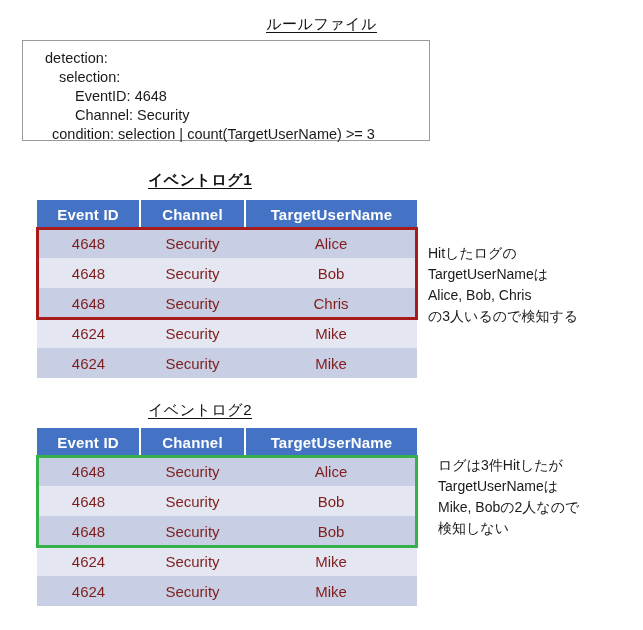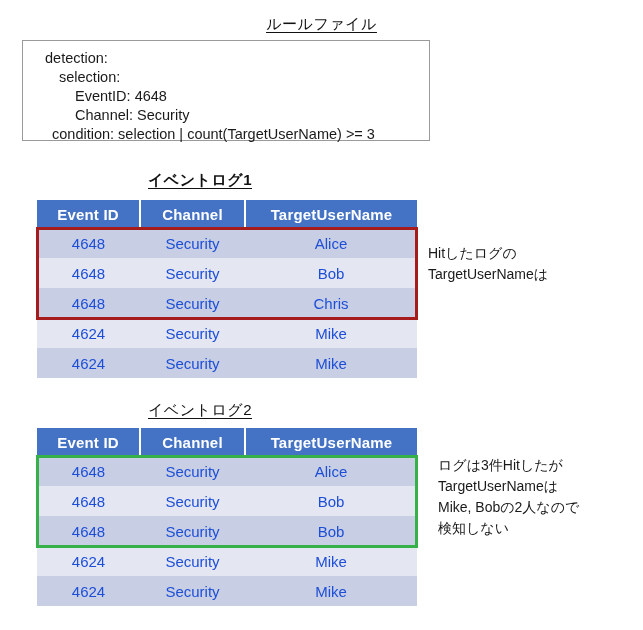--- a/index.html
+++ b/index.html
@@ -79,21 +79,21 @@
     border-right: 2px solid #ffffff;
     padding: 0;
     letter-spacing: 0.2px;
   }
   .log-table thead th:last-child { border-right: none; }
 
   .log-table tbody td {
     height: 30px;
     text-align: center;
     font-size: 15px;
-    color: #1d4ed8;
+    color: #7f1d1d;
     padding: 0;
     border: none;
   }
   .log-table tbody tr.row-dark td  { background: #C8CFE4; }
   .log-table tbody tr.row-light td { background: #E4E7F1; }
 
   
   .highlight-box {
     position: absolute;
     box-sizing: border-box;
@@ -186,20 +186,22 @@
       <td>Mike</td>
     </tr>
   </tbody>
 </table>
 
 <div class="highlight-box" id="highlight-red"></div>
 
 <div class="annotation" id="annotation-1">
   <div>Hitしたログの</div>
   <div>TargetUserNameは</div>
+  <div>Alice, Bob, Chris</div>
+  <div>の3人いるので検知する</div>
 </div>
 
 <div class="section-title" id="log2-title">
   <span>イベントログ2</span>
 </div>
 
 <table class="log-table" id="log-table-2">
   <colgroup>
     <col class="c-eventid">
       <col class="c-channel">

